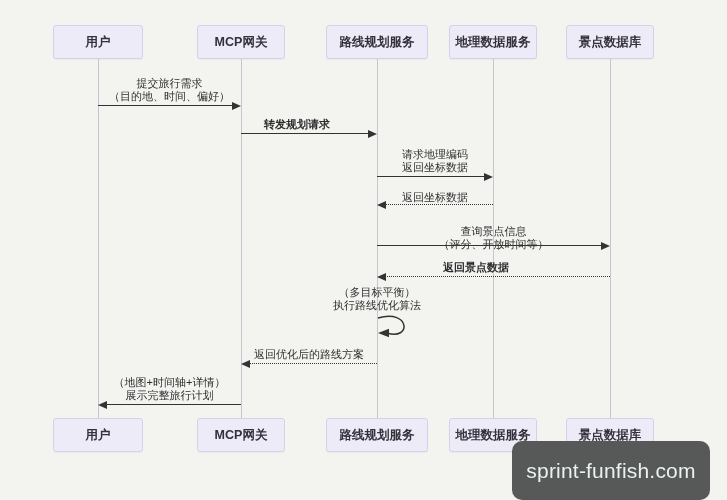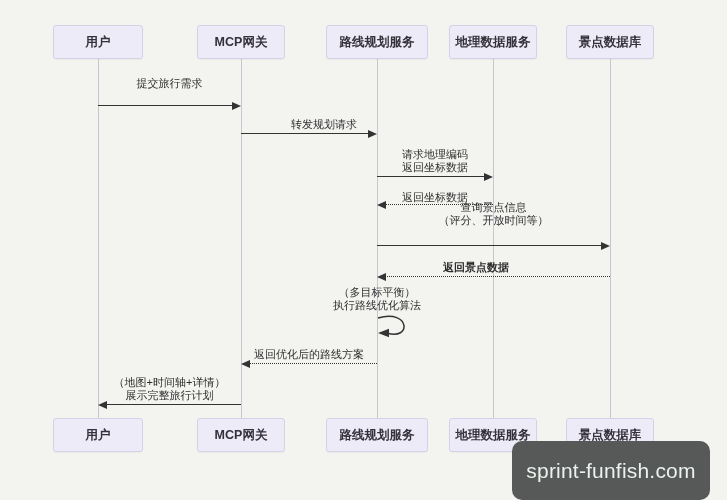--- a/index.html
+++ b/index.html
@@ -108,40 +108,41 @@
         <span class="actor-label">地理数据服务</span>
       </div>
       <div class="actor-box" style="left: 566px; top: 25px; width: 88px;">
         <span class="actor-label">景点数据库</span>
       </div>
       <div class="actor-box" style="left: 566px; top: 418px; width: 88px;">
         <span class="actor-label">景点数据库</span>
       </div>
       <div class="msg-label" style="left: 49.5px; top: 77px;">
         <div>提交旅行需求</div>
+        <div>（目的地、时间、偏好）</div>
       </div>
       <div class="msg-line solid" style="top: 105px; left: 98px; width: 136px;"></div>
       <div class="arrow-head right" style="top: 101.5px; left: 232px;"></div>
-      <div class="msg-label" style="left: 204px; top: 118px;">
+      <div class="msg-label" style="left: 177px; top: 118px; font-weight: bold;">
         <div>转发规划请求</div>
       </div>
       <div class="msg-line solid" style="top: 133px; left: 241px; width: 129px;"></div>
       <div class="arrow-head right" style="top: 129.5px; left: 368px;"></div>
       <div class="msg-label" style="left: 315px; top: 148px;">
         <div>请求地理编码</div>
         <div>返回坐标数据</div>
       </div>
       <div class="msg-line solid" style="top: 176px; left: 377px; width: 109px;"></div>
       <div class="arrow-head right" style="top: 172.5px; left: 484px;"></div>
       <div class="msg-label" style="left: 315px; top: 191px;">
         <div>返回坐标数据</div>
       </div>
       <div class="msg-line dashed" style="top: 204px; left: 384px; width: 109px;"></div>
       <div class="arrow-head left" style="top: 200.5px; left: 377px;"></div>
-      <div class="msg-label" style="left: 373.5px; top: 201px; text-align: center;">
+      <div class="msg-label" style="left: 373.5px; top: 225px; text-align: center;">
         <div>查询景点信息</div>
         <div>（评分、开放时间等）</div>
       </div>
       <div class="msg-line solid" style="top: 245px; left: 377px; width: 226px;"></div>
       <div class="arrow-head right" style="top: 241.5px; left: 601px;"></div>
       <div class="msg-label" style="left: 356px; top: 261px; font-weight: bold;">
         <div>返回景点数据</div>
       </div>
       <div class="msg-line dashed" style="top: 276px; left: 384px; width: 226px;"></div>
       <div class="arrow-head left" style="top: 272.5px; left: 377px;"></div>

